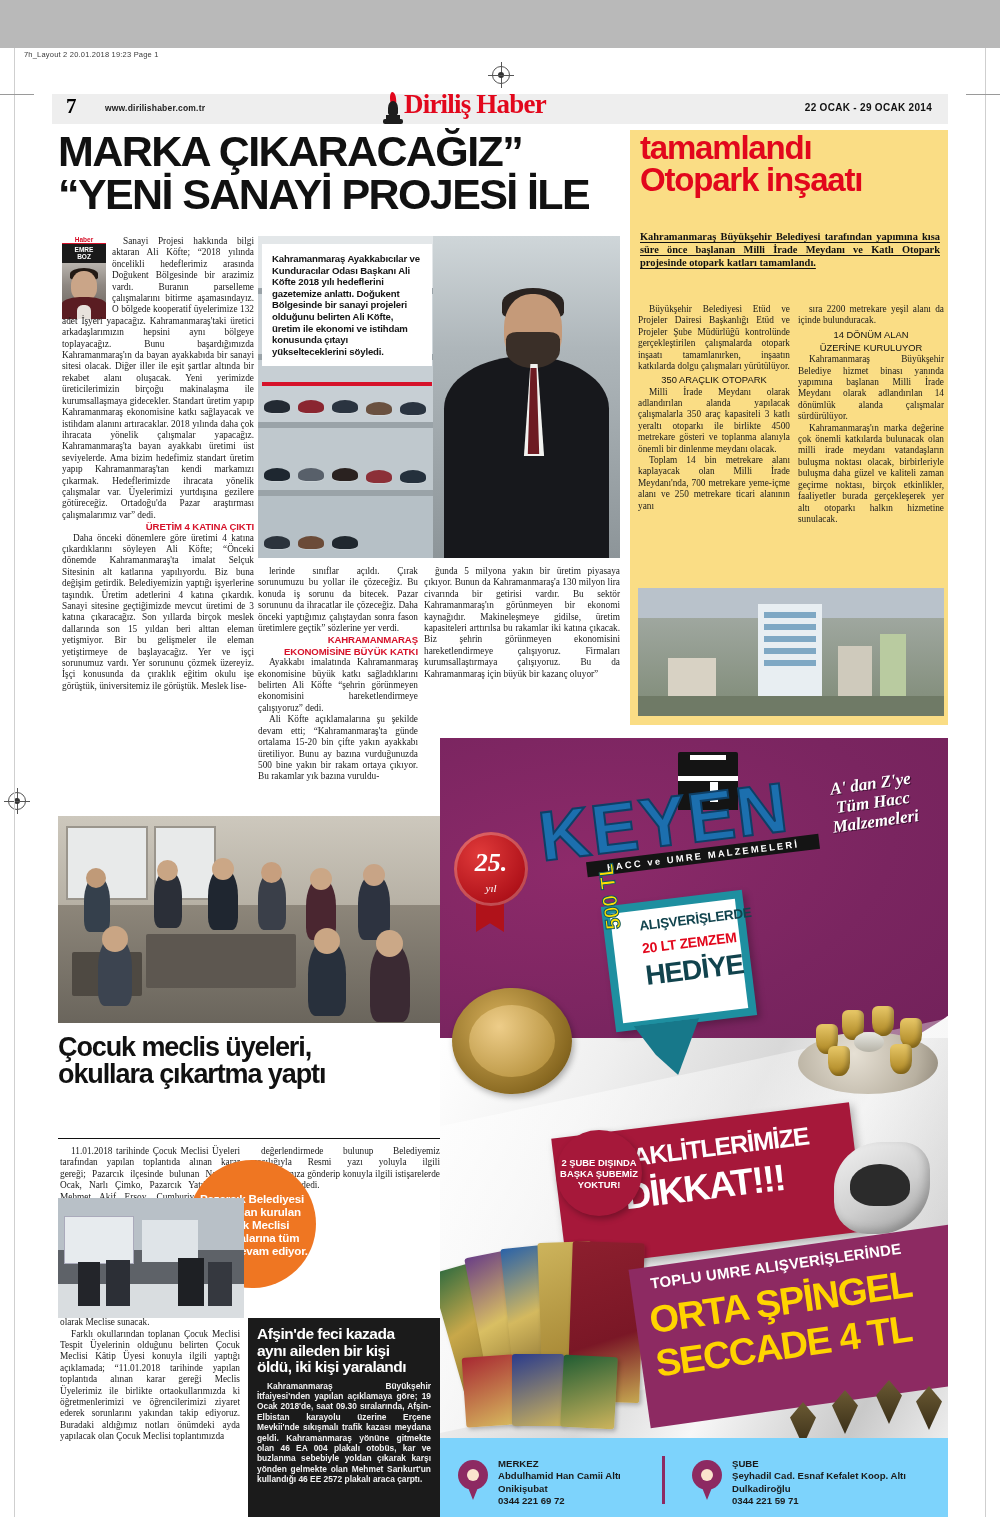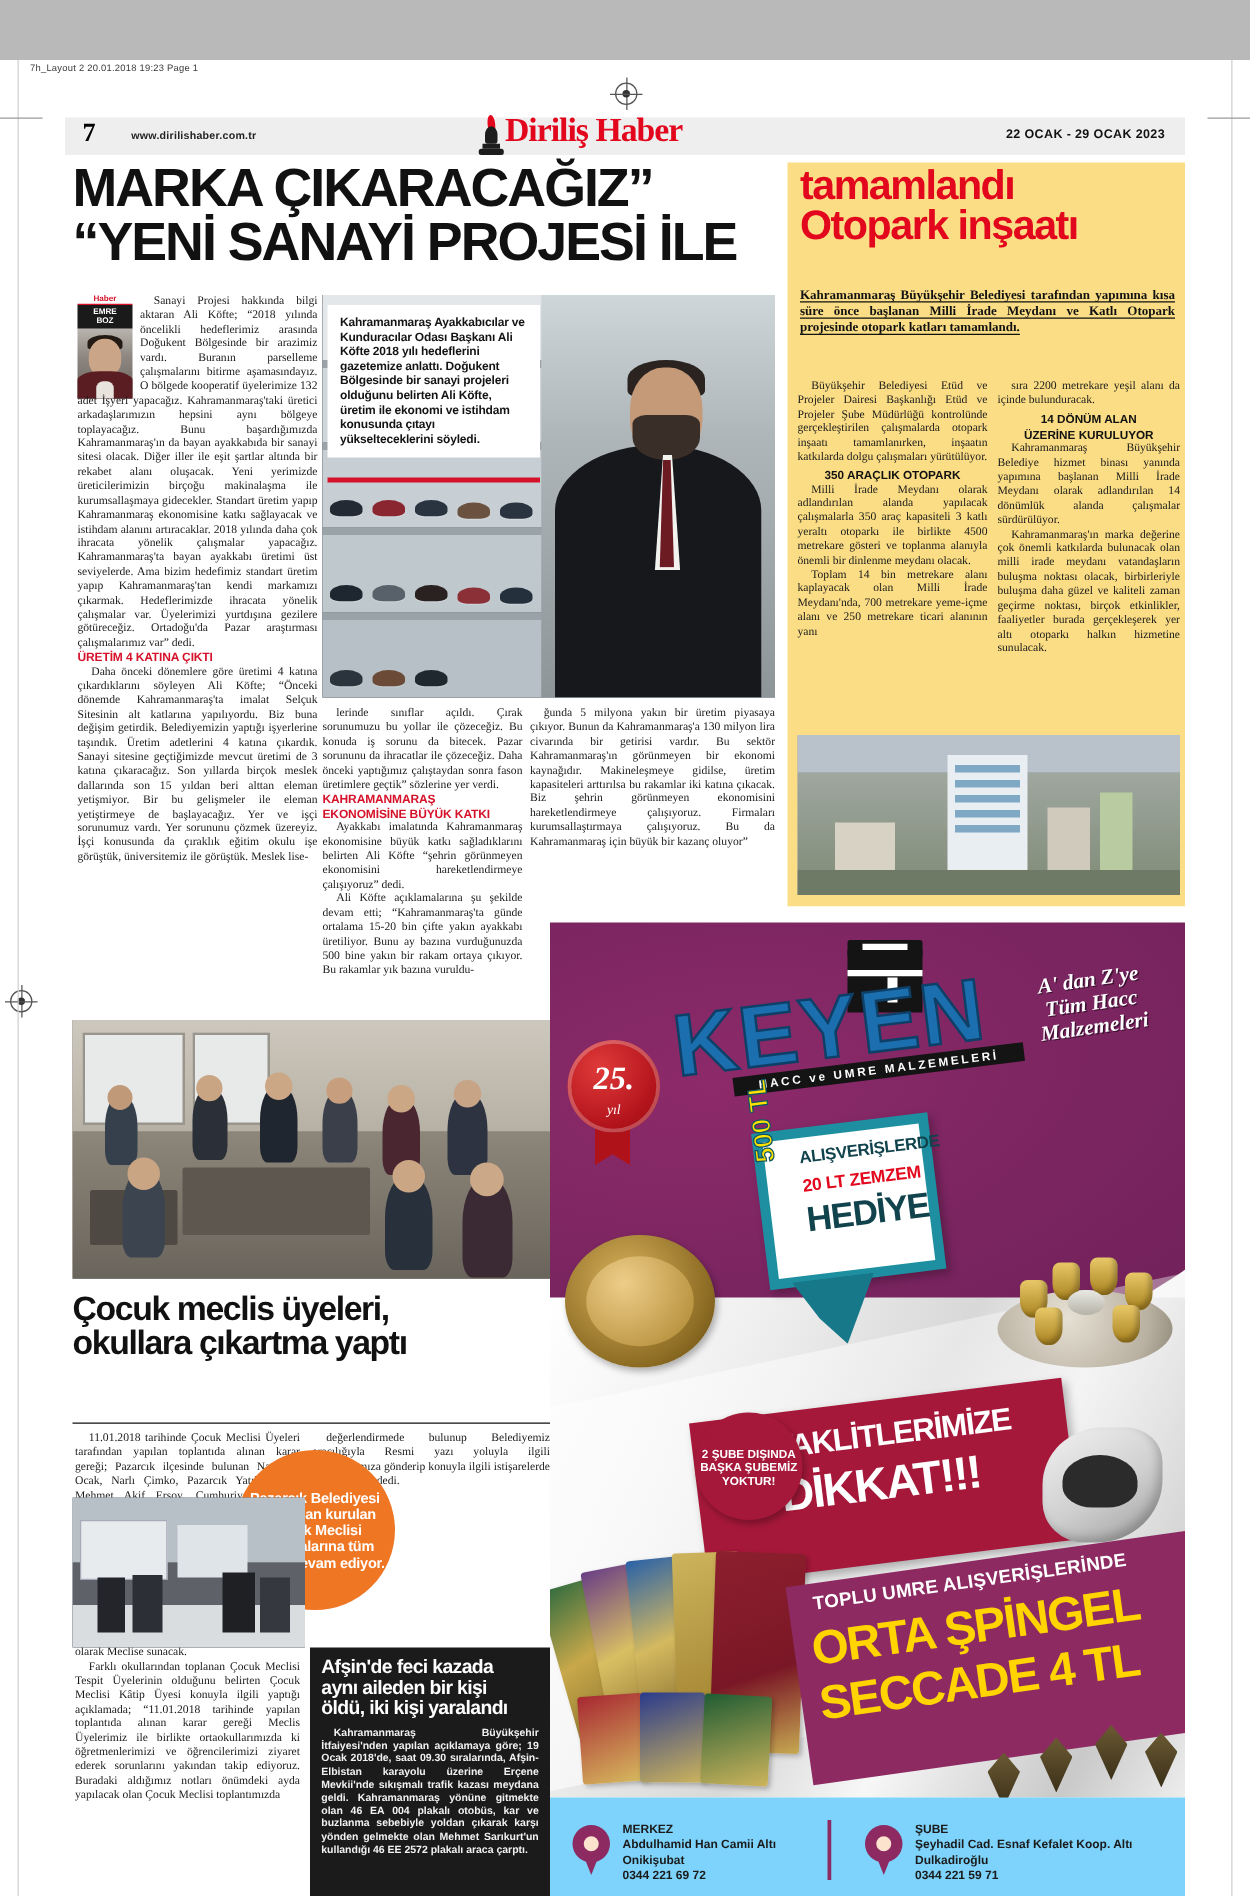--- a/index.html
+++ b/index.html
@@ -39,21 +39,21 @@
   .byline .nm{background:#1a1a1a;color:#fff;font-family:"Liberation Sans",sans-serif;font-weight:bold;font-size:6.5px;line-height:1.15;text-align:center;padding:2px 0 2px;}
   .byline .ph{width:44px;height:56px;background:linear-gradient(180deg,#b9b4ae 0%,#8e8781 40%,#6a625c 100%);position:relative;overflow:hidden;}
   .byline .ph .face{position:absolute;left:50%;top:8px;width:26px;height:30px;margin-left:-13px;background:#caa588;border-radius:48% 48% 42% 42%;}
   .byline .ph .hair{position:absolute;left:50%;top:5px;width:28px;height:12px;margin-left:-14px;background:#231a14;border-radius:50% 50% 20% 20%;}
   .byline .ph .body{position:absolute;left:50%;bottom:0;width:46px;height:22px;margin-left:-23px;background:#5a1d22;border-radius:40% 40% 0 0;}
   .byline .ph .shirt{position:absolute;left:50%;bottom:0;width:14px;height:14px;margin-left:-7px;background:#e8e3dd;border-radius:40% 40% 0 0;}
 
   
   .col{position:absolute;font-family:"Liberation Serif",serif;font-size:9.3px;line-height:11.4px;color:#1a1a1a;text-align:justify;hyphens:auto;}
   .col p{margin:0 0 0 0;text-indent:11px;}
-  .subhead{font-family:"Liberation Sans",sans-serif;font-weight:bold;font-size:9.6px;line-height:11.4px;color:#d6122a;text-align:left;text-indent:0 !important;margin:3px 0 1px;letter-spacing:-.1px;}
+  .subhead{font-family:"Liberation Sans",sans-serif;font-weight:bold;font-size:9.6px;line-height:11.4px;color:#d6122a;text-align:right;text-indent:0 !important;margin:3px 0 1px;letter-spacing:-.1px;}
 
   .c1{left:62px;top:188px;width:192px;}
   .c1 .wrapfirst{float:left;width:50px;height:78px;}
   .c2{left:258px;top:518px;width:160px;}
   .c3{left:424px;top:518px;width:196px;}
 
   
   .photoA{position:absolute;left:258px;top:188px;width:362px;height:322px;overflow:hidden;background:#2d3136;}
   .photoA .shelf{position:absolute;left:0;right:0;background:#d8dde0;}
   .photoA .manbox{position:absolute;left:175px;top:0;width:187px;height:322px;background:linear-gradient(180deg,#cfd6d9 0%,#aeb6ba 35%,#8d9599 100%);}
@@ -68,21 +68,21 @@
   .capbox{position:absolute;left:262px;top:196px;width:170px;background:#ffffff;padding:9px 9px 9px 10px;box-sizing:border-box;font-family:"Liberation Sans",sans-serif;font-weight:bold;font-size:9.6px;line-height:11.6px;color:#141414;letter-spacing:-.15px;}
   .capbar{position:absolute;left:262px;top:334px;width:170px;height:4px;background:#d6122a;}
 
   
   .yellowbox{position:absolute;left:630px;top:82px;width:318px;height:595px;background:#fadd85;}
   .ybhead{position:absolute;left:640px;top:84px;width:300px;font-family:"Liberation Sans",sans-serif;font-weight:bold;font-size:33px;line-height:.98;letter-spacing:-1.2px;color:#e2071c;}
   .yblead{position:absolute;left:640px;top:182px;width:300px;font-family:"Liberation Serif",serif;font-weight:bold;font-size:10.4px;line-height:13.2px;color:#111;text-align:justify;}
   .yblead u{text-decoration:underline;text-underline-offset:2px;}
   .ycol{position:absolute;font-family:"Liberation Serif",serif;font-size:9.3px;line-height:11.4px;color:#1a1a1a;text-align:justify;}
   .ycol p{margin:0;text-indent:11px;}
-  .ycol .ysub{font-family:"Liberation Sans",sans-serif;font-weight:bold;font-size:9.4px;line-height:11.2px;color:#111;text-indent:0 !important;text-align:center;margin:2px 0 1px;}
+  .ycol .ysub{font-family:"Liberation Sans",sans-serif;font-weight:normal;font-size:9.4px;line-height:11.2px;color:#111;text-indent:0 !important;text-align:center;margin:2px 0 1px;}
   .ycolL{left:638px;top:256px;width:152px;}
   .ycolR{left:798px;top:256px;width:146px;}
   .photoB{position:absolute;left:638px;top:540px;width:306px;height:128px;overflow:hidden;background:#9aa7b2;}
 
   
   .photoC{position:absolute;left:58px;top:768px;width:382px;height:207px;overflow:hidden;background:#6e6a62;}
   .photoC .wall{position:absolute;left:0;top:0;right:0;height:92px;background:linear-gradient(180deg,#cdc8bd,#b6b0a4);}
   .photoC .win{position:absolute;left:8px;top:10px;width:78px;height:70px;background:#e8eaea;border:2px solid #9a958c;}
   .photoC .floor{position:absolute;left:0;right:0;bottom:0;height:118px;background:linear-gradient(180deg,#8d867a,#6a655c);}
   .photoC .tbl{position:absolute;background:#5d5750;border-radius:2px;}
@@ -198,21 +198,21 @@
   <div class="siteurl">www.dirilishaber.com.tr</div>
   <div class="logo">
     <div class="flame">
       <div class="f1"></div>
         <div class="f2"></div>
         <div class="base2"></div>
         <div class="base"></div>
     </div>
     <div class="word">Diriliş Haber</div>
   </div>
-  <div class="dateline">22 OCAK - 29 OCAK 2023</div>
+  <div class="dateline">22 OCAK - 29 OCAK 2014</div>
 
   <div class="mainhead">
     <div>MARKA ÇIKARACAĞIZ”</div>
     <div>“YENİ SANAYİ PROJESİ İLE</div>
   </div>
 
   <div class="photoA">
     <div class="shelf" style="top:0;height:52px;background:#e3e7e9;"></div>
     <div class="shelf" style="top:52px;height:6px;background:#9aa3a8;"></div>
     <div class="shelf" style="top:118px;height:6px;background:#9aa3a8;"></div>

